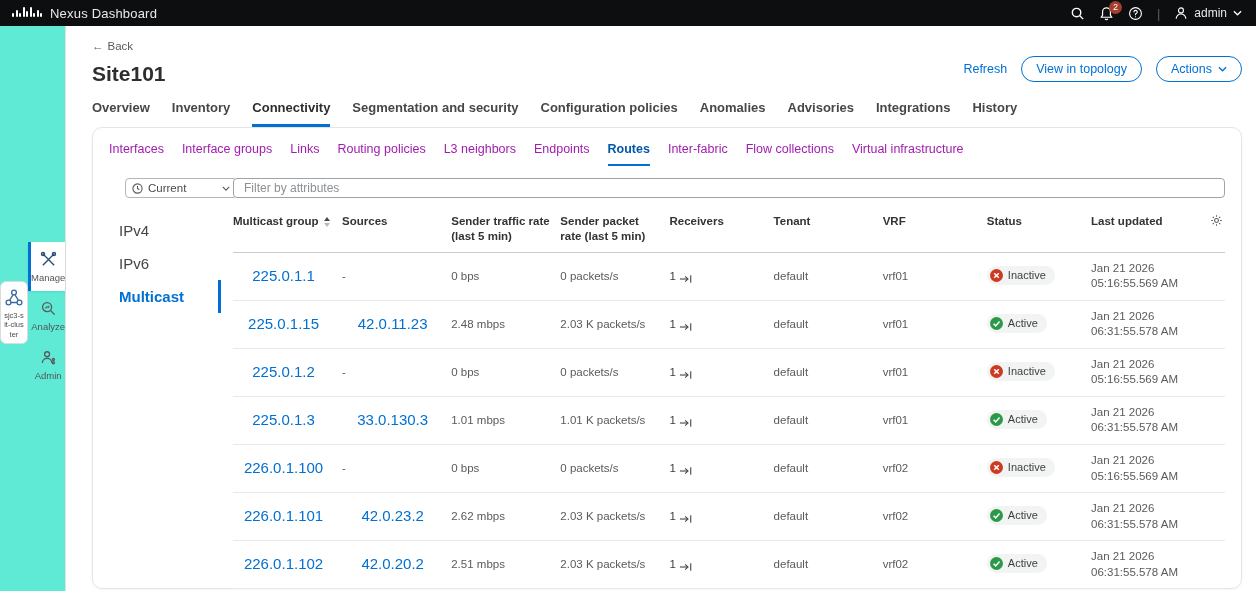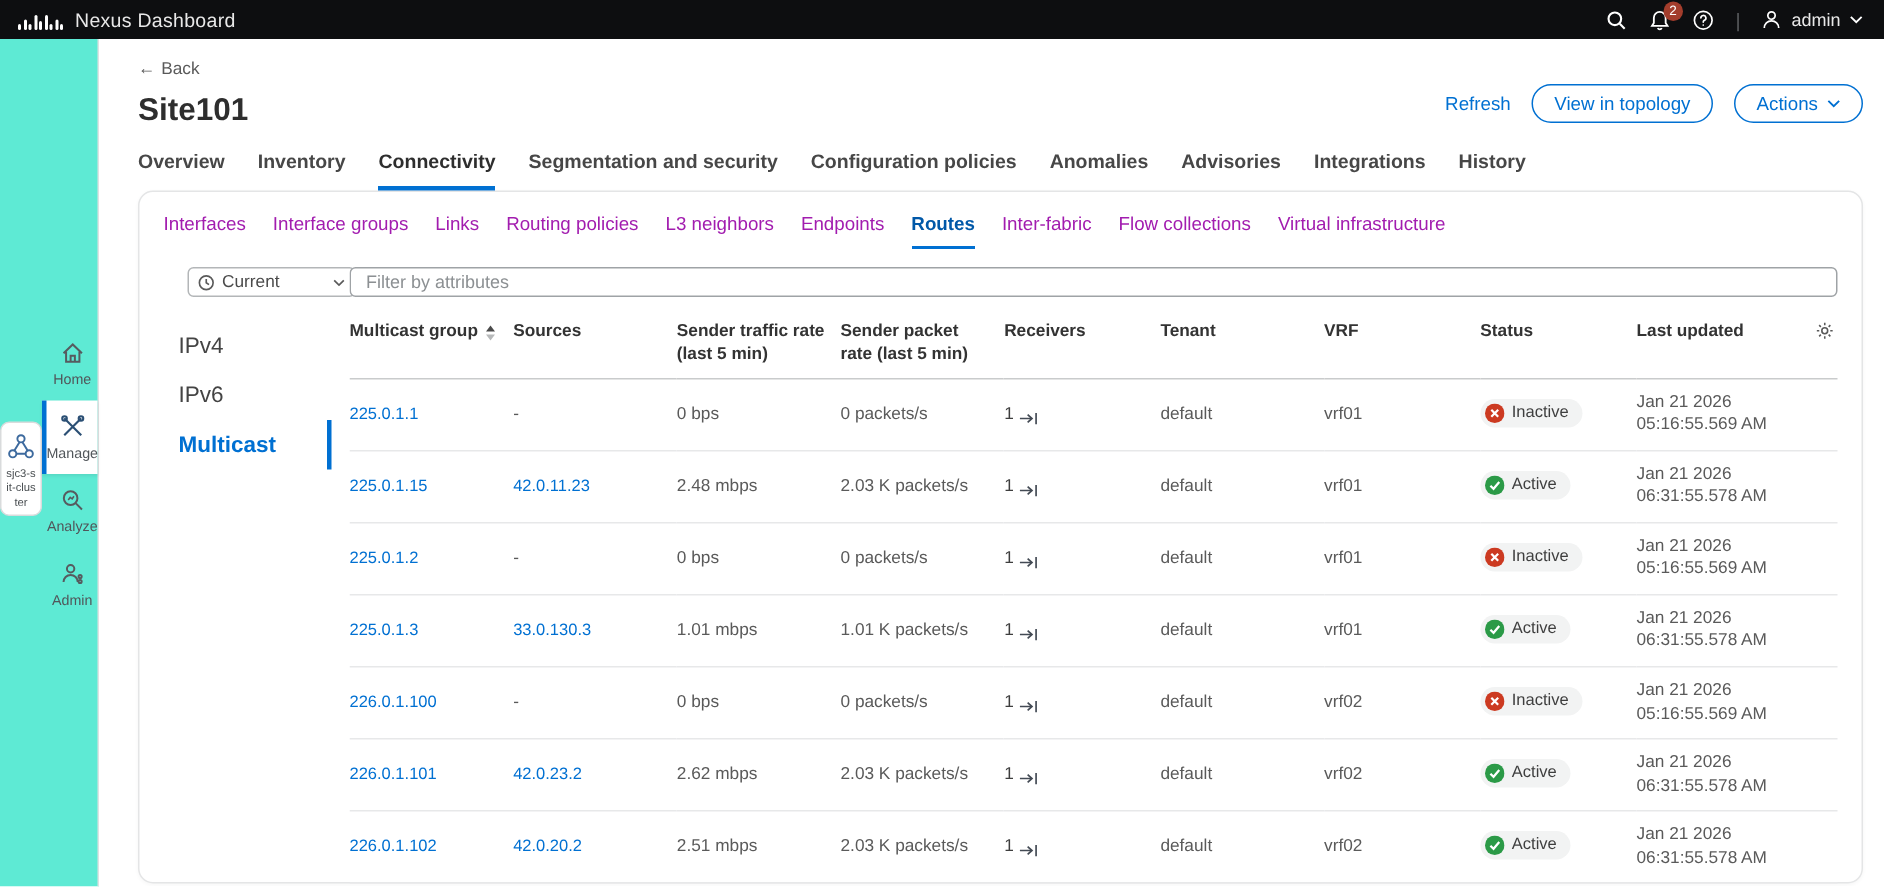--- a/index.html
+++ b/index.html
@@ -9,21 +9,21 @@
     --topbar:#0d0e10;
     --text:#3c3c3c;
     --muted:#5a5a5a;
   }
   *{box-sizing:border-box;margin:0;padding:0;}
   html,body{width:1256px;height:591px;overflow:hidden;background:#fff;
     font-family:"Liberation Sans","DejaVu Sans",sans-serif;color:var(--text);}
   
   .topbar{height:26px;background:var(--topbar);display:flex;align-items:center;
     justify-content:space-between;padding:0 14px 0 12px;color:#fff;}
-  .brand{display:flex;align-items:flex-end;gap:8px;}
+  .brand{display:flex;gap:8px;}
   .cisco-bars{display:flex;align-items:flex-end;gap:1.5px;height:12px;padding-bottom:1px;}
   .cisco-bars i{display:block;width:2px;background:#fff;border-radius:1px;}
   .app-title{font-size:13px;color:#e8e8e8;letter-spacing:.2px;}
   .top-right{display:flex;align-items:center;gap:14px;}
   .top-ic{position:relative;display:flex;align-items:center;cursor:pointer;}
   .badge-count{position:absolute;top:-5px;right:-8px;background:#a33d2c;color:#fff;
     font-size:9px;min-width:13px;height:13px;border-radius:7px;display:flex;
     align-items:center;justify-content:center;padding:0 2px;}
   .top-divider{color:#5a5d60;font-size:13px;}
   .user-wrap{display:flex;align-items:center;gap:6px;font-size:12px;color:#e8e8e8;cursor:pointer;}
@@ -80,21 +80,21 @@
   .table-col{flex:1;padding-right:16px;overflow:hidden;}
   .filter-input{width:100%;height:20px;border:1px solid #9fa3a6;border-radius:4px;
     padding:0 10px;font-size:12px;color:#333;font-family:inherit;outline:none;}
   .filter-input::placeholder{color:#8c9093;}
   table{width:100%;border-collapse:collapse;table-layout:fixed;margin-top:12px;}
   th{font-size:11.5px;font-weight:700;color:#333;text-align:left;vertical-align:top;
     padding:4px 8px 8px 0;border-bottom:1px solid #c9cbcc;line-height:1.3;}
   th .th-flex{display:flex;gap:5px;align-items:center;}
   td{font-size:11.5px;color:var(--muted);padding:8px 8px 8px 0;
     border-bottom:1px solid #e7e8e9;vertical-align:middle;line-height:1.35;}
-  td a.link{font-size:11px;display:block;}
+  td a.link{font-size:15px;display:block;text-align:center;}
   .sort{display:inline-flex;flex-direction:column;margin-top:2px;cursor:pointer;}
   .sort .up{width:0;height:0;border-left:3.5px solid transparent;border-right:3.5px solid transparent;
     border-bottom:4.5px solid #4a4a4a;margin-bottom:2px;}
   .sort .down{width:0;height:0;border-left:3.5px solid transparent;border-right:3.5px solid transparent;
     border-top:4.5px solid #b7b9ba;}
   .recv{display:inline-flex;align-items:flex-end;gap:3px;color:#3e3e3e;}
   .badge{display:inline-flex;align-items:center;gap:5px;background:#f2f3f3;
     border-radius:10px;padding:2px 9px 2px 3px;font-size:11px;color:#3e3e3e;}
   .ic-check circle{fill:var(--green);}
   .ic-x circle{fill:var(--red);}
@@ -160,26 +160,20 @@
     <div class="cluster-card">
       <svg width="20" height="20" viewBox="0 0 20 20" fill="none" stroke="#3d6a9e" stroke-width="1.3">
         <circle cx="10" cy="4.5" r="2.4"></circle>
           <circle cx="4.5" cy="14.5" r="2.4"></circle>
           <circle cx="15.5" cy="14.5" r="2.4"></circle>
         <path d="M9 6.8 L5.6 12.4 M11 6.8 L14.4 12.4 M7 14.5 H13"></path>
         </svg>
       <span class="clabel">sjc3-sit-cluster</span>
     </div>
     <div class="side-nav">
-      <div class="side-item">
-        <svg width="17" height="17" viewBox="0 0 18 18" fill="none" stroke="#565b5f" stroke-width="1.4">
-          <path d="M2.5 9 L9 2.8 L15.5 9 M4.3 8 V15 H13.7 V8 M7.5 15 V10.8 H10.5 V15"></path>
-          </svg>
-        <span class="slabel">Home</span>
-      </div>
       <div class="side-item active">
         <svg width="17" height="17" viewBox="0 0 18 18" fill="none" stroke="#2b4f74" stroke-width="1.5">
           <path d="M3 3 L15 15 M15 3 L3 15"></path>
           <circle cx="3.2" cy="3.2" r="1.6"></circle>
             <circle cx="14.8" cy="3.2" r="1.6"></circle>
           </svg>
         <span class="slabel">Manage</span>
       </div>
       <div class="side-item">
         <svg width="17" height="17" viewBox="0 0 18 18" fill="none" stroke="#565b5f" stroke-width="1.4">

